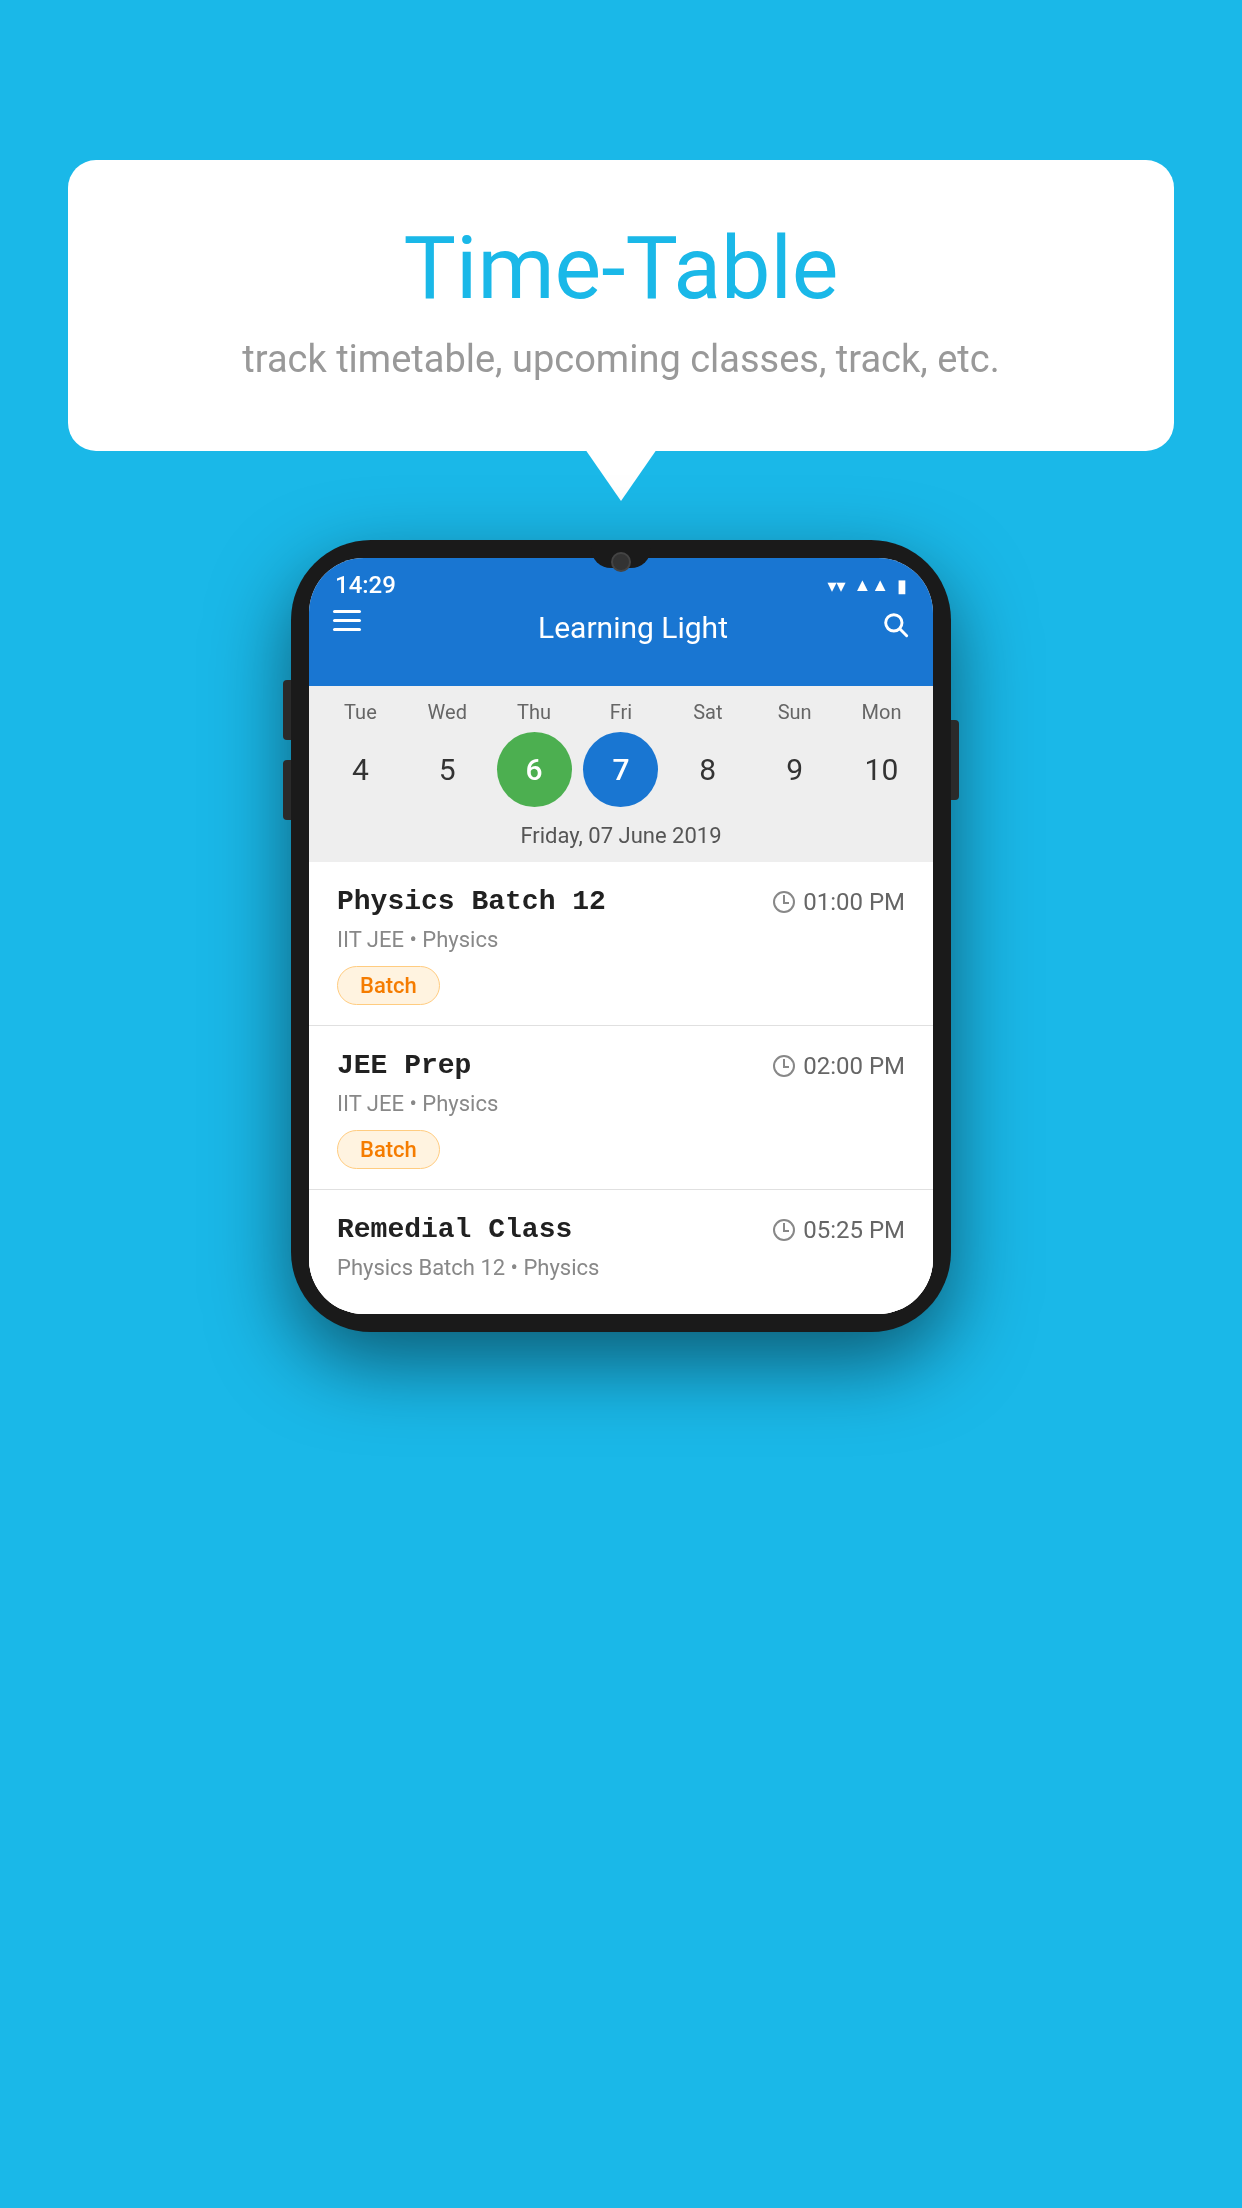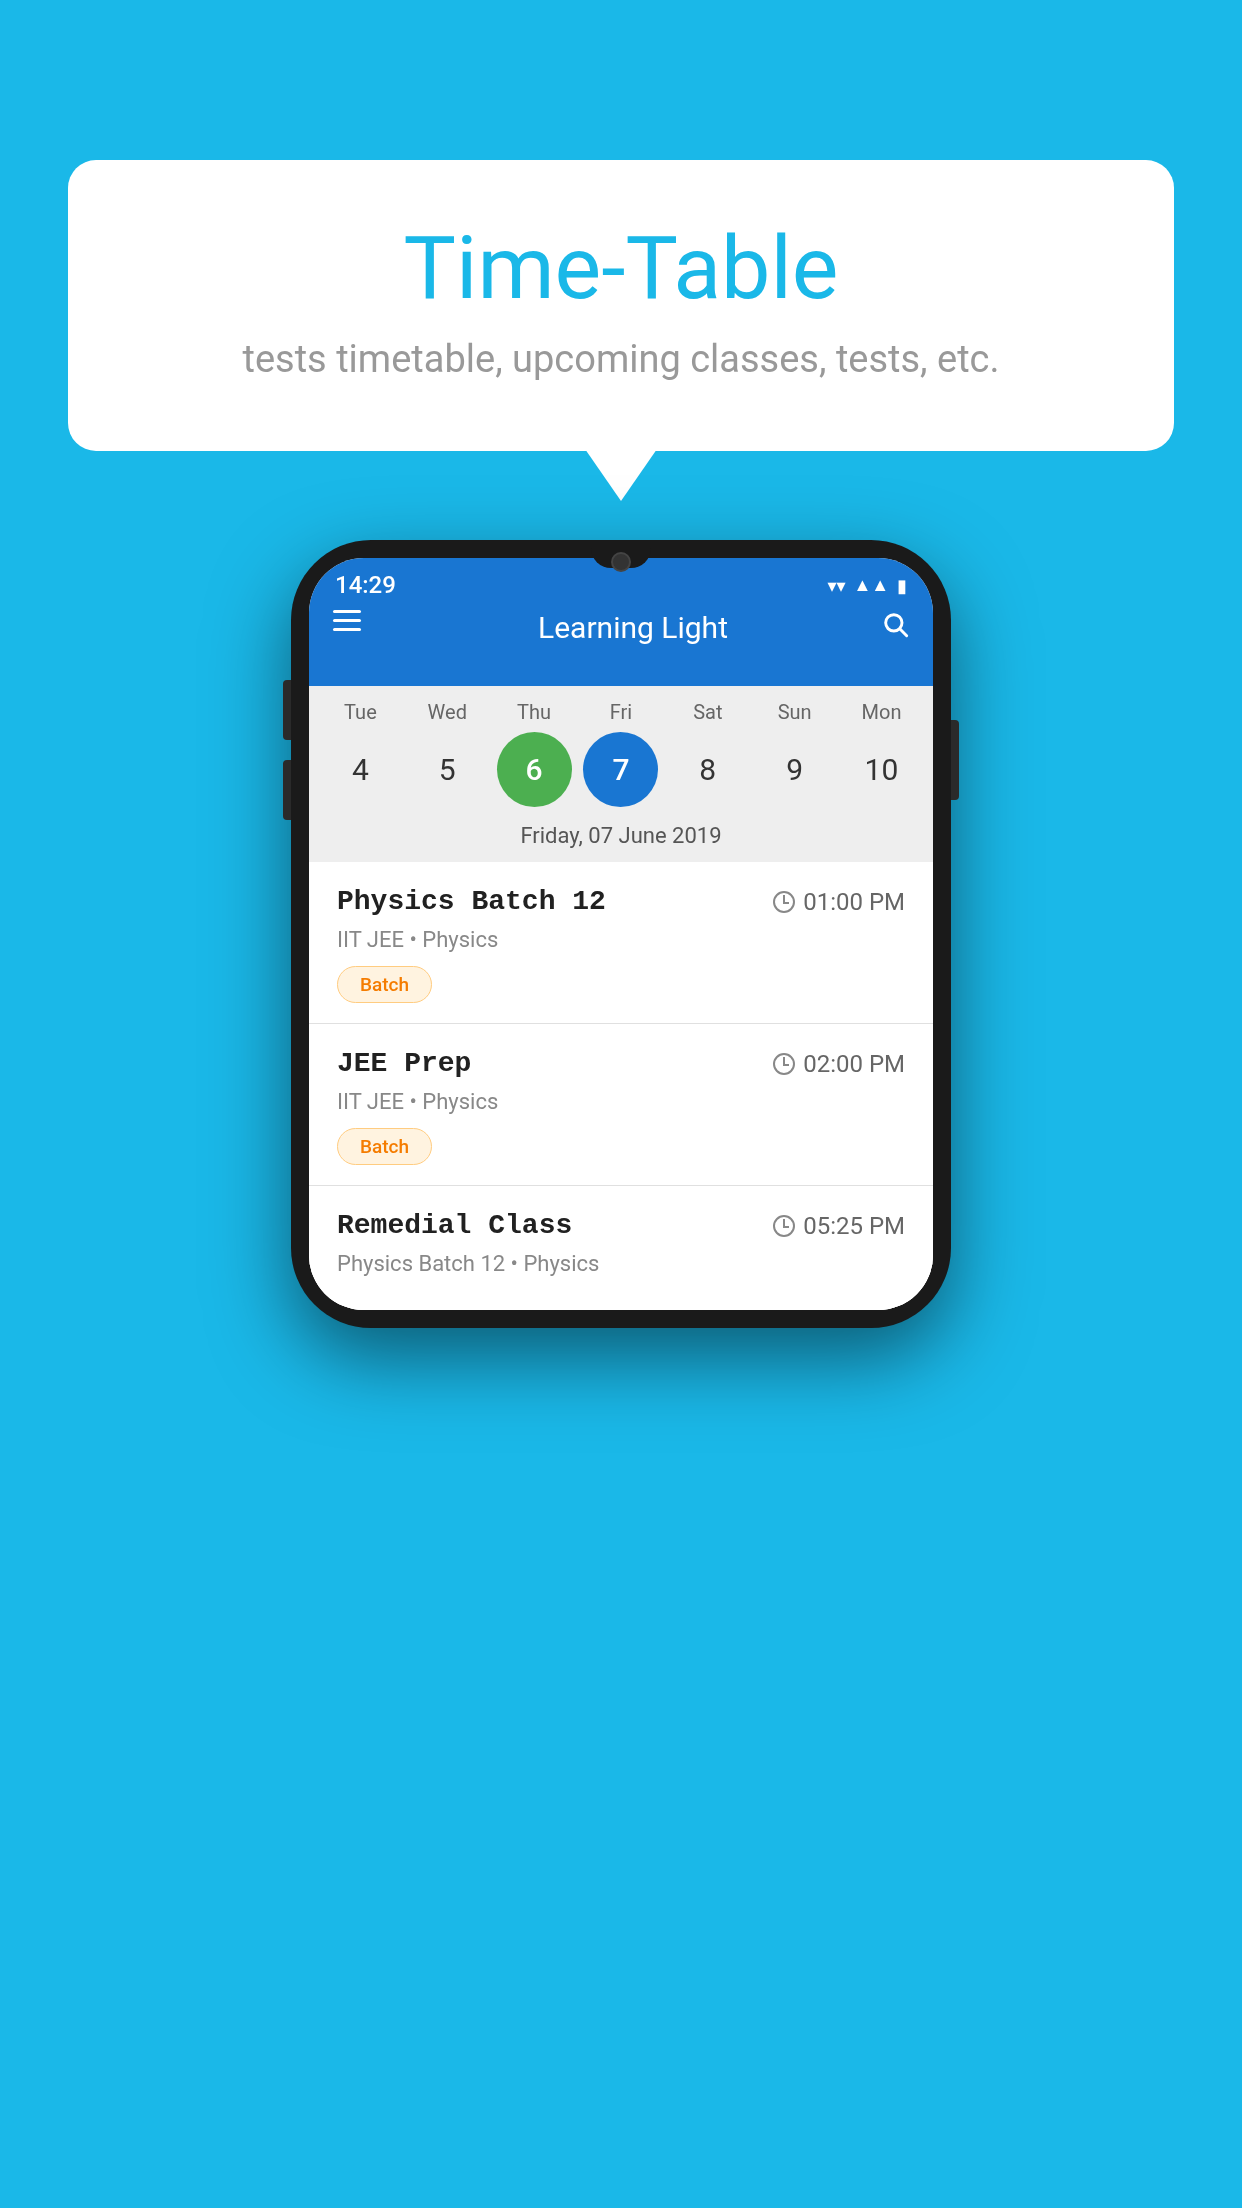--- a/index.html
+++ b/index.html
@@ -295,21 +295,21 @@
       margin-bottom: 14px;
     }
 
     .event-badge {
       display: inline-block;
       background: #fff3e0;
       color: #f57c00;
       border: 1.5px solid #ffcc80;
       border-radius: 30px;
       padding: 6px 22px;
-      font-size: 19px;
+      font-size: 22px;
       font-weight: 500;
     }
 
     
     .phone-side-btn-right {
       position: absolute;
       right: -8px;
       top: 180px;
       width: 8px;
       height: 80px;
@@ -335,21 +335,21 @@
       height: 60px;
       background: #2a2a2a;
       border-radius: 4px 0 0 4px;
     }
   </style>
 </head>
 <body>
 
 <div class="speech-bubble">
   <div class="bubble-title">Time-Table</div>
-  <div class="bubble-subtitle">tests timetable, upcoming classes, tests, etc.</div>
+  <div class="bubble-subtitle">track timetable, upcoming classes, track, etc.</div>
 </div>
 
 <div class="phone-wrapper">
   <div class="phone-outer">
 
     <div class="phone-side-btn-right"></div>
     <div class="phone-side-btn-left-vol"></div>
     <div class="phone-side-btn-left-vol2"></div>
 
     <div class="phone-notch"></div>

